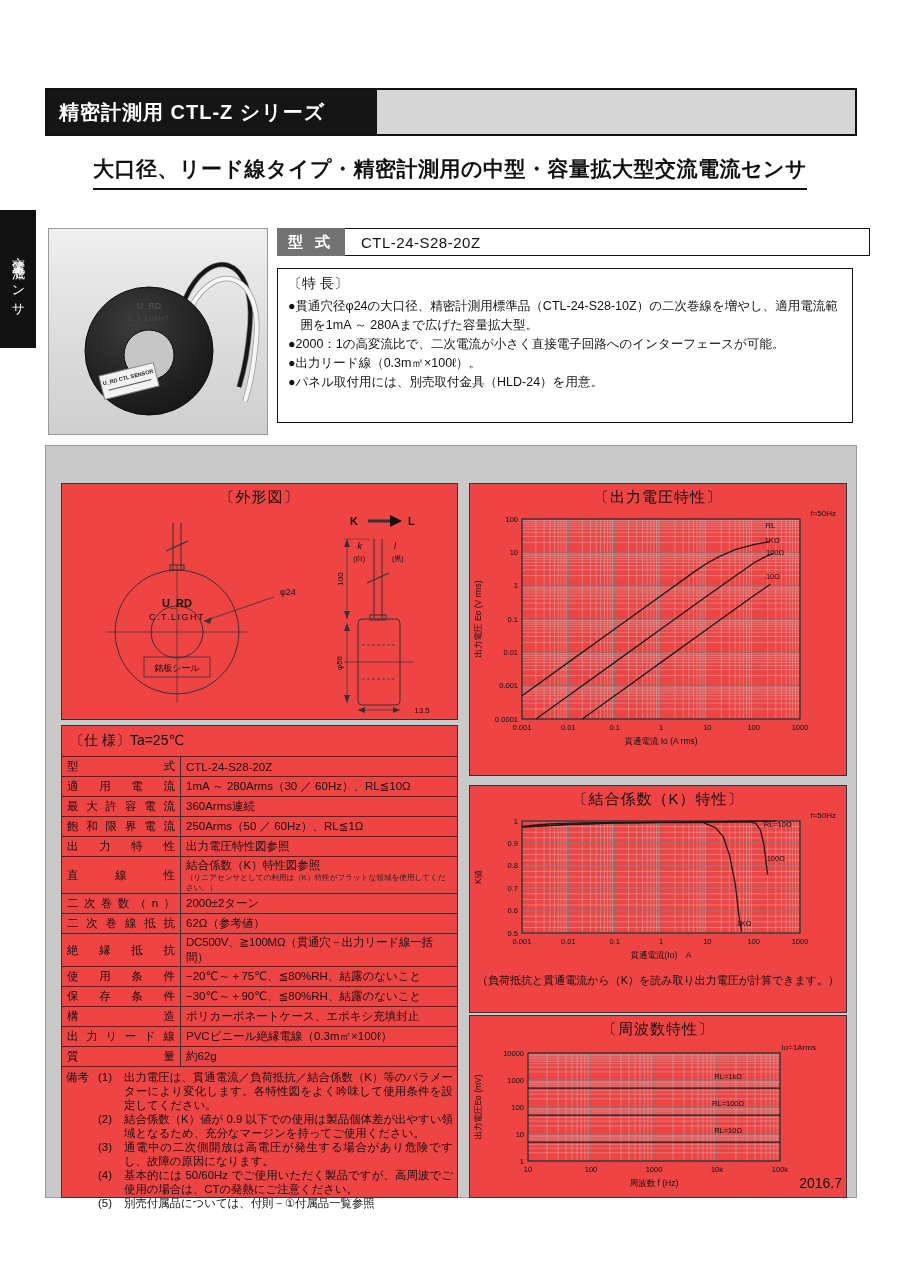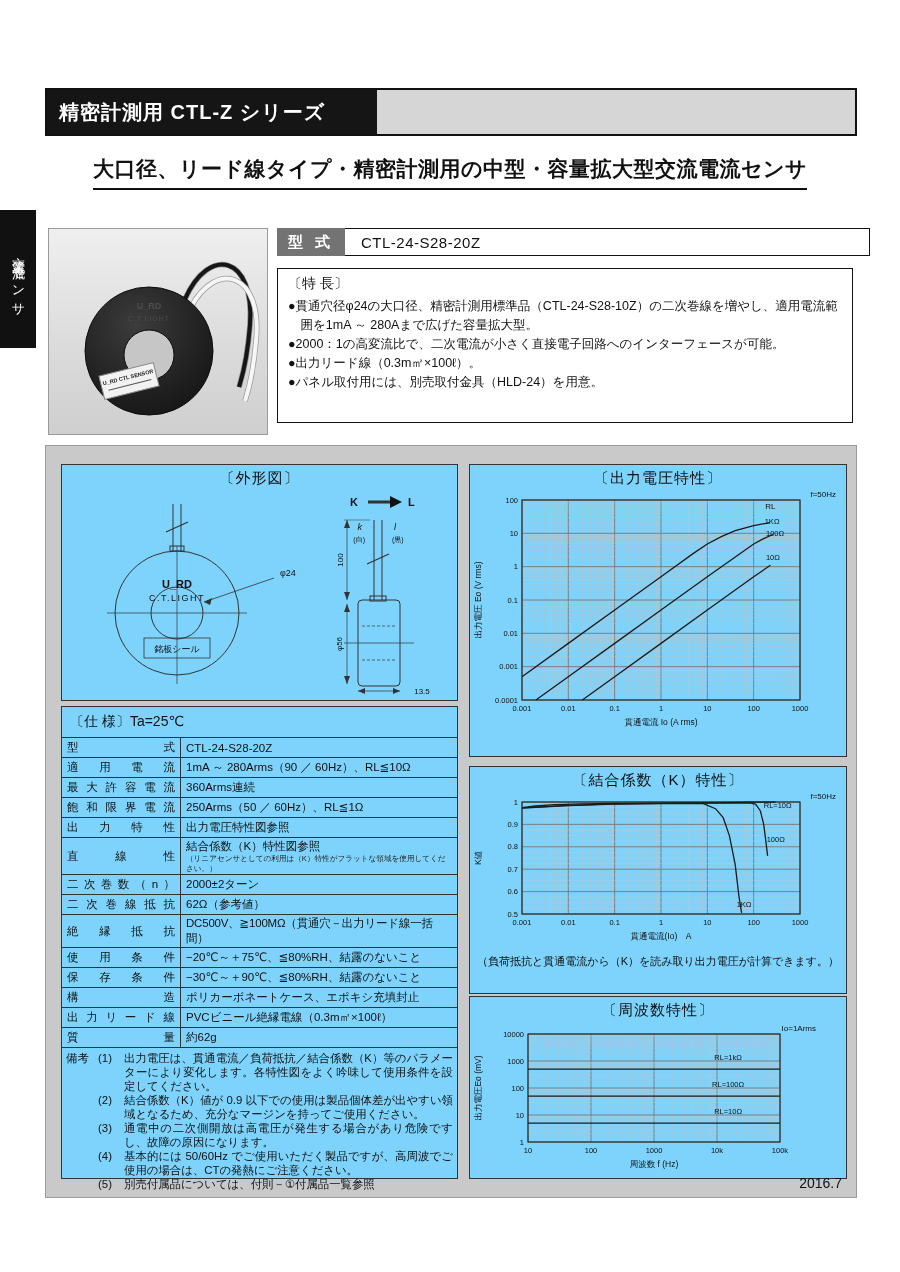--- a/index.html
+++ b/index.html
@@ -33,21 +33,21 @@
 
   
   .features{position:absolute;left:277px;top:268px;width:576px;height:155px;border:1.5px solid #111;background:#fff;
             padding:6px 10px;box-sizing:border-box;}
   .features-title{font-size:14px;margin-bottom:4px;}
   .feature-item{font-size:12.5px;line-height:1.52;padding-left:1em;text-indent:-1em;}
 
   
   .panel{position:absolute;left:45px;top:445px;width:812px;height:753px;background:#c9c9c9;border:1px solid #9a9a9a;box-sizing:border-box;}
 
-  .wbox{position:absolute;background:#7dd3fc;border:1px solid #333;box-sizing:border-box;}
+  .wbox{position:absolute;background:#ef4444;border:1px solid #333;box-sizing:border-box;margin-top:19px;}
   .box-outline{left:15px;top:18px;width:397px;height:237px;}
   .box-chart1{left:423px;top:18px;width:378px;height:293px;}
   .box-spec{left:15px;top:260px;width:397px;height:473px;}
   .box-chart2{left:423px;top:320px;width:378px;height:228px;}
   .box-chart3{left:423px;top:550px;width:378px;height:183px;}
 
   .box-title{text-align:center;font-size:15px;padding-top:4px;letter-spacing:1px;}
 
   
   .spec-title{font-size:14px;padding:6px 8px;border-bottom:1px solid #333;}
@@ -337,21 +337,21 @@
     <div class="wbox box-spec">
       <div class="spec-title">〔仕 様〕Ta=25℃</div>
       <table class="spec">
           <tbody id="spec-body">
             <tr class="spec-row">
               <td class="spec-label">型式</td>
               <td>CTL-24-S28-20Z</td>
             </tr>
             <tr class="spec-row">
               <td class="spec-label">適用電流</td>
-              <td>1mA ～ 280Arms（90 ／ 60Hz）、RL≦10Ω</td>
+              <td>1mA ～ 280Arms（30 ／ 60Hz）、RL≦10Ω</td>
             </tr>
             <tr class="spec-row">
               <td class="spec-label">最大許容電流</td>
               <td>360Arms連続</td>
             </tr>
             <tr class="spec-row">
               <td class="spec-label">飽和限界電流</td>
               <td>250Arms（50 ／ 60Hz）、RL≦1Ω</td>
             </tr>
             <tr class="spec-row">

